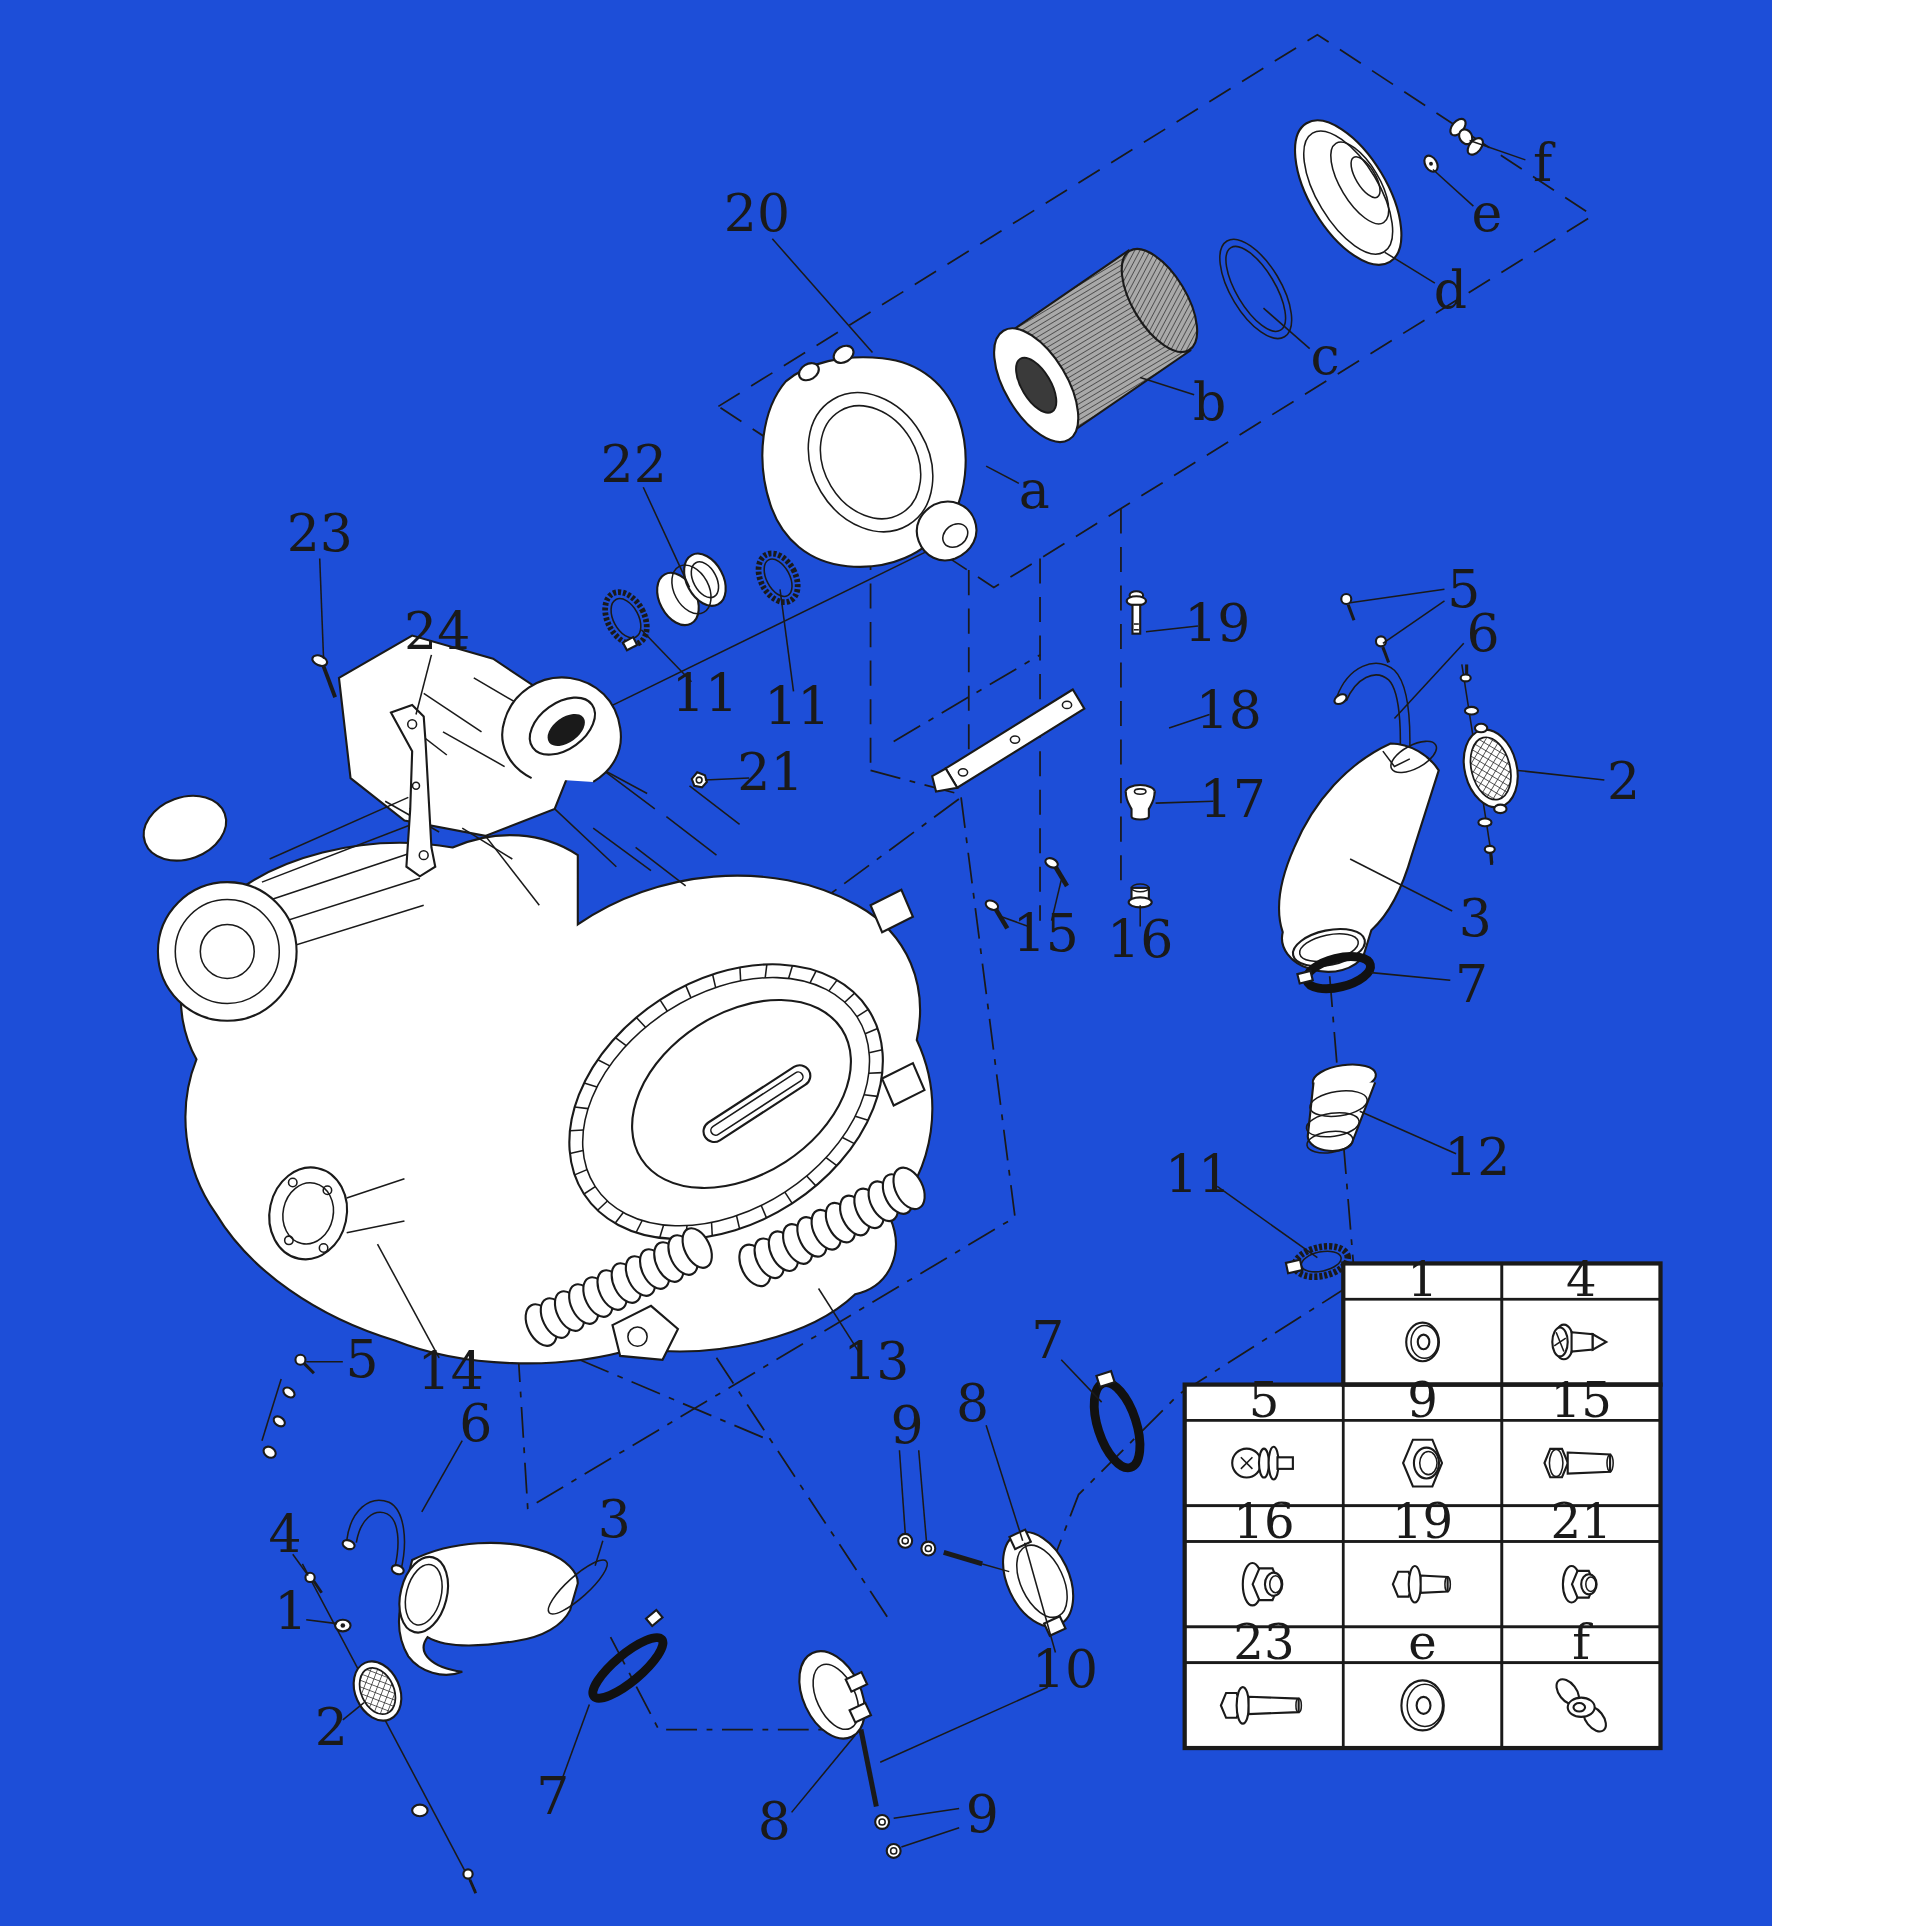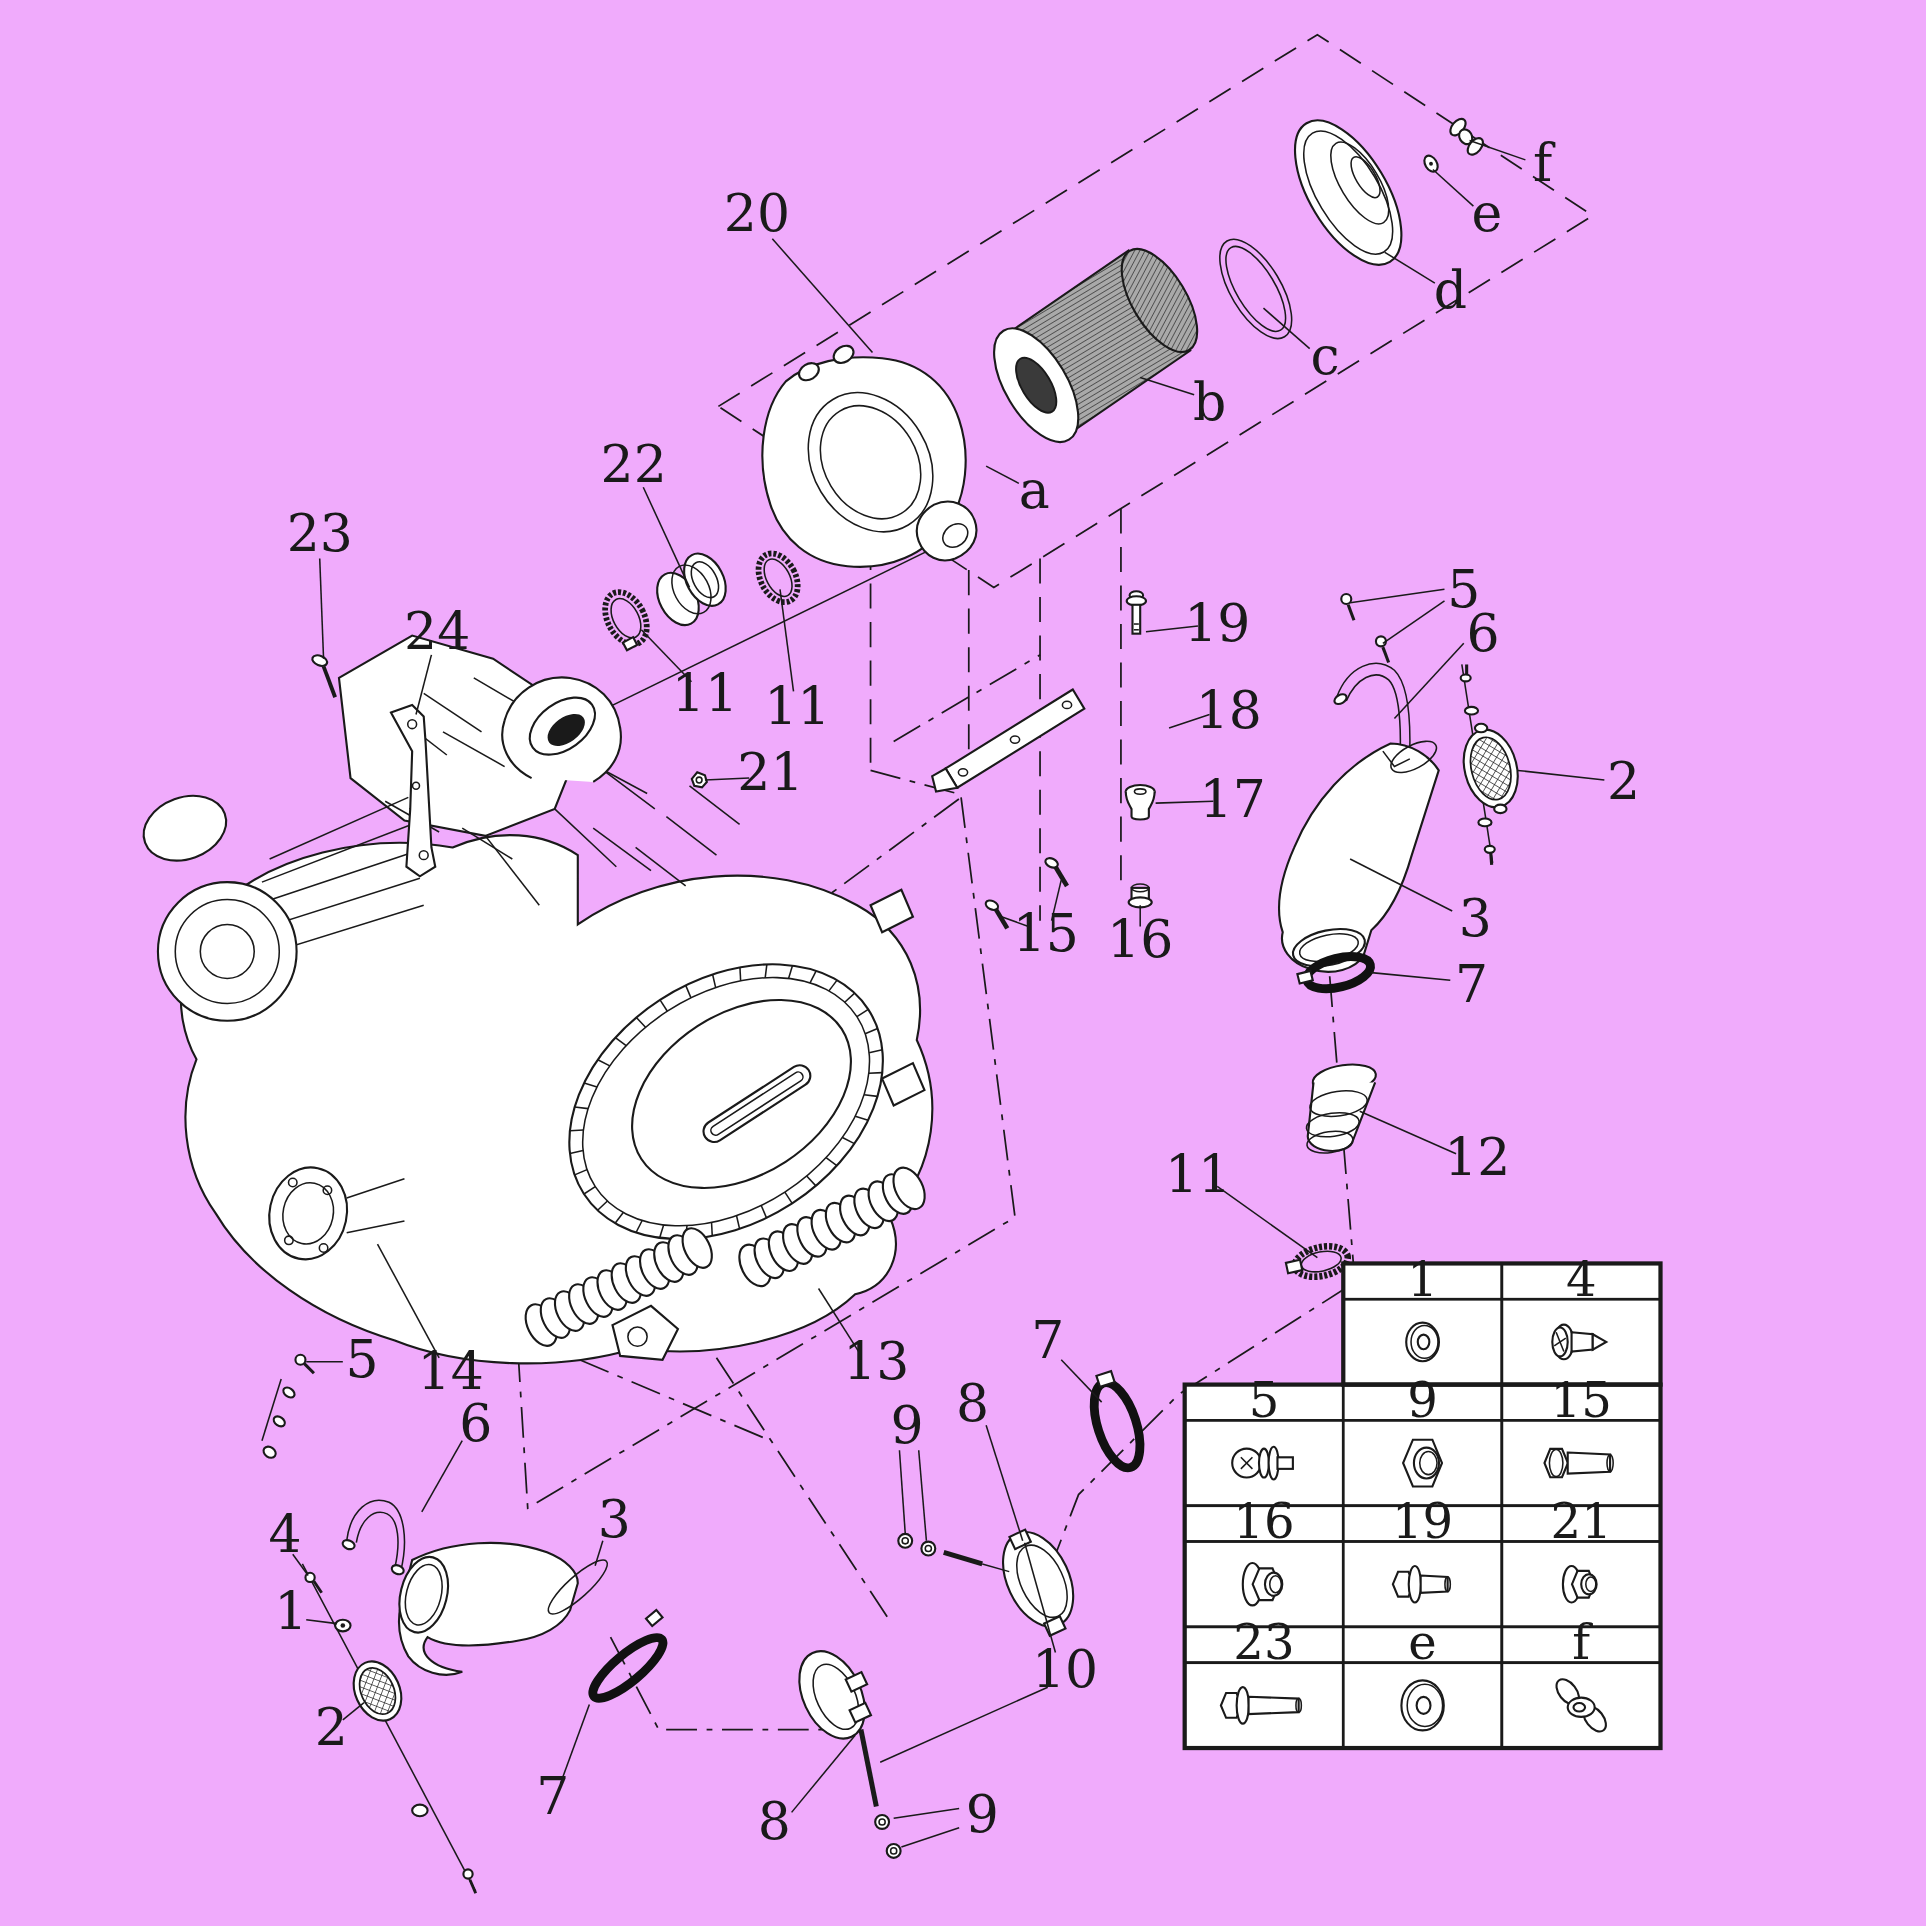--- a/index.html
+++ b/index.html
@@ -1,16 +1,16 @@
 <!DOCTYPE html>
 <html style="font-size:7.4px"><head>
 <meta charset="utf-8">
 <style>
   html,body{margin:0;padding:0;background:#ffffff;}
-  #page{width:1926px;height:1926px;background:#f0abfc;position:relative;}
+  #page{width:1772px;height:1926px;background:#1d4ed8;position:relative;}
   svg{display:block;}
   text.callout{font-family:"DejaVu Serif","Liberation Serif",serif;font-size:27px;fill:#1a1a1a;}
   text.tbl{font-family:"DejaVu Serif","Liberation Serif",serif;font-size:25px;fill:#1a1a1a;}
   .ln{stroke:#1a1a1a;fill:none;}
   .leader{stroke:#1a1a1a;stroke-width:.8;fill:none;}
   .dash{stroke:#1a1a1a;stroke-width:.9;fill:none;stroke-dasharray:13 7;}
   .chain{stroke:#1a1a1a;stroke-width:.9;fill:none;stroke-dasharray:16 5 3 5;}
   .part{stroke:#1a1a1a;stroke-width:1.1;fill:#ffffff;}
   .part2{stroke:#1a1a1a;stroke-width:.8;fill:none;}
   .band{stroke:#111111;fill:none;}

